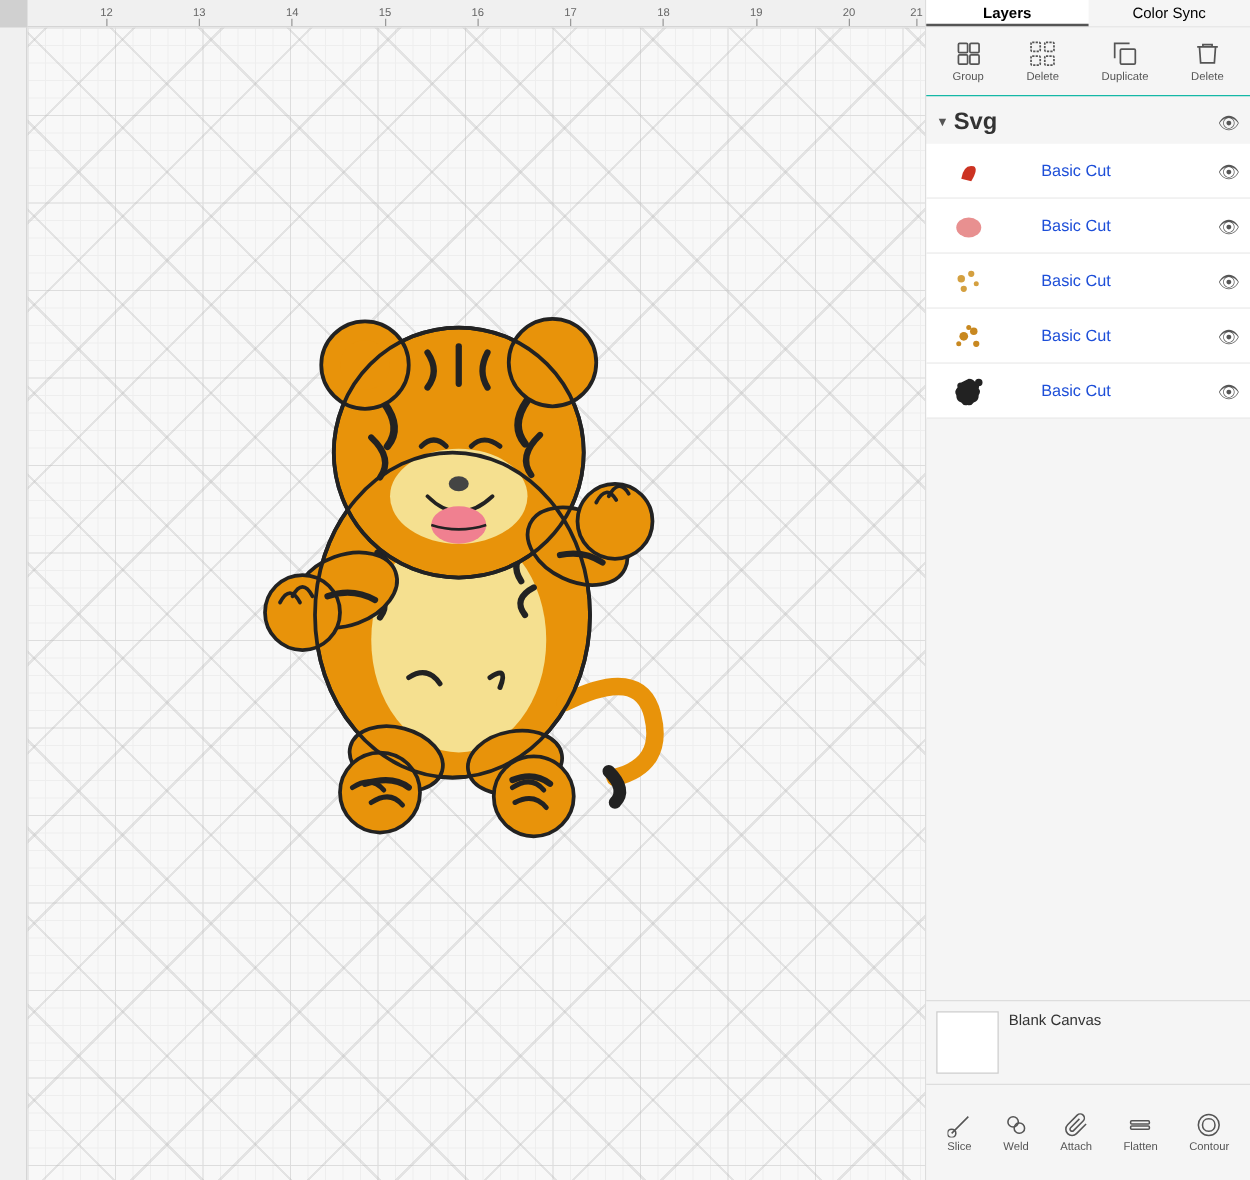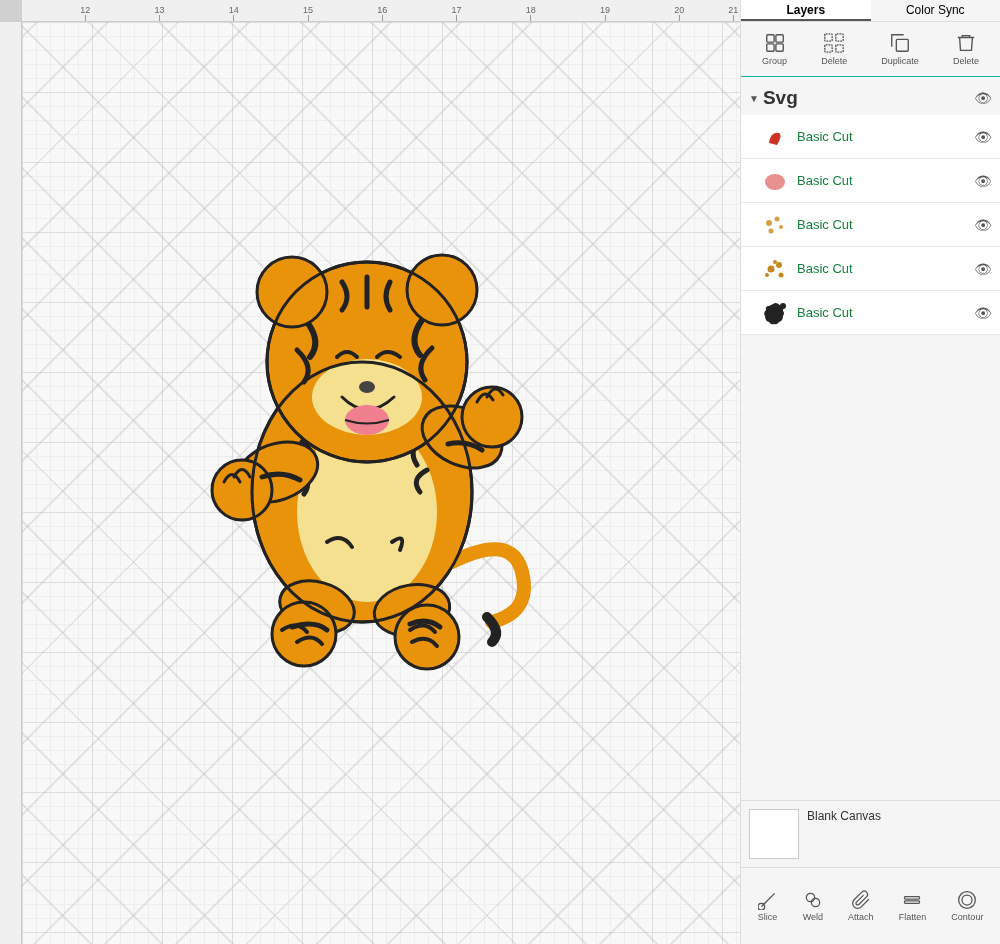--- a/index.html
+++ b/index.html
@@ -214,21 +214,22 @@
       height: 28px;
       flex-shrink: 0;
       display: flex;
       align-items: center;
       justify-content: center;
     }
 
     .layer-label {
       flex: 1;
       font-size: 13px;
-      color: #15803d;
+      color: #1d4ed8;
+      margin-left: 36px;
     }
 
     .layer-eye {
       cursor: pointer;
       color: #555;
       font-size: 14px;
     }
 
     
     .blank-canvas-section {

